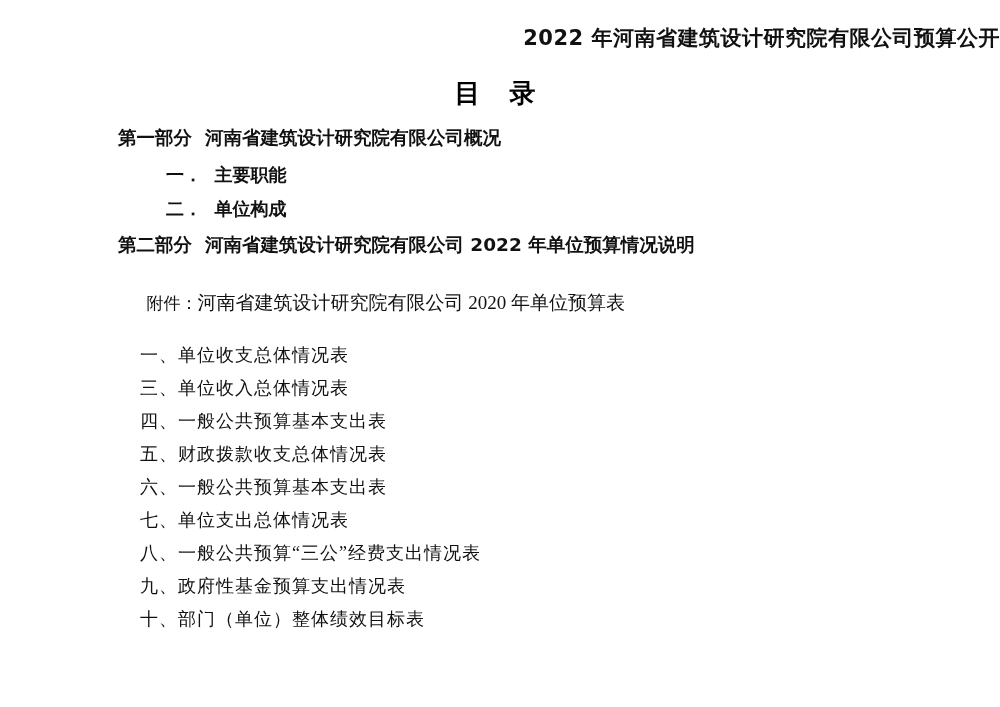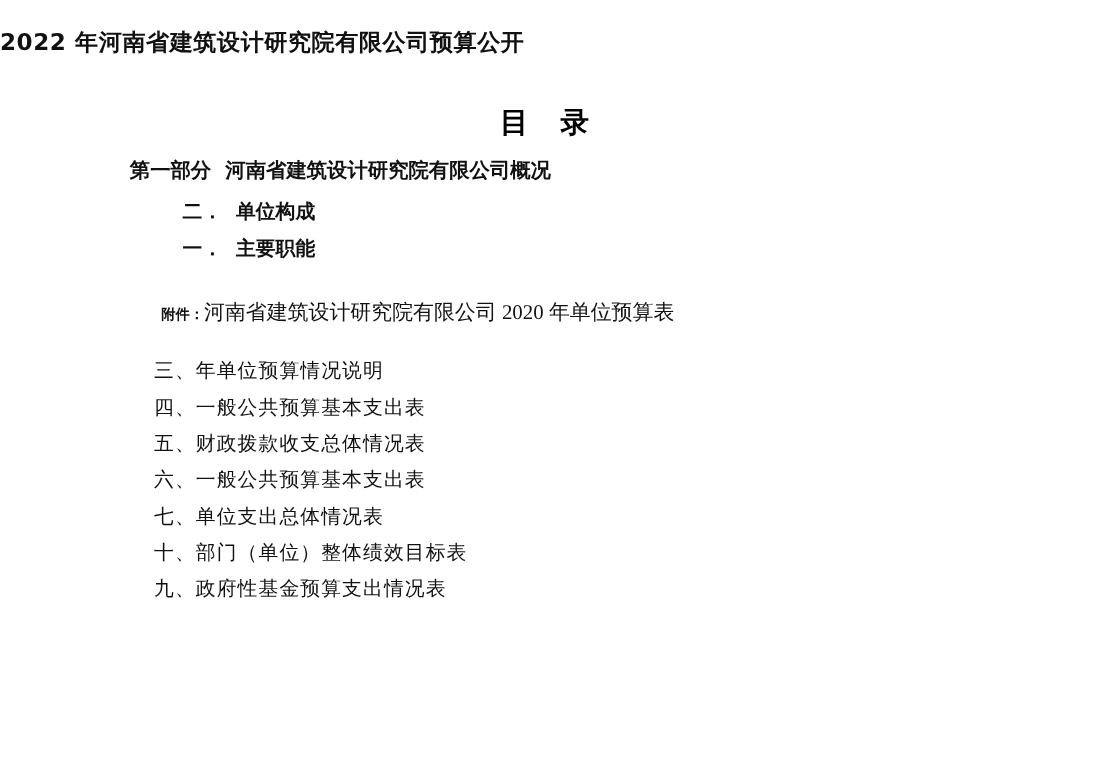--- a/index.html
+++ b/index.html
@@ -15,35 +15,35 @@
     overflow: hidden;
   }
   .page {
     position: relative;
     width: 1000px;
     height: 707px;
     box-sizing: border-box;
     padding: 0;
   }
   .doc-title {
-    text-align: left;
+    text-align: right;
     font-family: "DejaVu Sans", "Liberation Sans", sans-serif;
     font-size: 21px;
     font-weight: 700;
     letter-spacing: 0.5px;
     margin-top: 24px;
     color: #111;
   }
   .toc-heading {
     text-align: center;
     font-family: "DejaVu Sans", "Liberation Sans", sans-serif;
     font-size: 26px;
     font-weight: 700;
     letter-spacing: 10px;
-    margin-top: 42px;
+    margin-top: 24px;
     margin-bottom: 18px;
     color: #000;
   }
   .body-block {
     padding-left: 118px;
     padding-right: 80px;
   }
   .part-line {
     font-family: "DejaVu Sans", "Liberation Sans", sans-serif;
     font-size: 18.5px;
@@ -70,22 +70,22 @@
     font-weight: 400;
     line-height: 1.0;
     margin-top: 20px;
     margin-bottom: 14px;
     color: #111;
     white-space: pre;
     font-family: "Liberation Serif", "DejaVu Serif", serif;
   }
   .attach-line .attach-label {
     font-family: "DejaVu Sans", "Liberation Sans", sans-serif;
-    font-size: 13px;
-    font-weight: 700;
+    font-size: 17px;
+    font-weight: 400;
   }
   .attach-list {
     list-style: none;
     margin: 0;
     padding: 0;
     padding-left: 22px;
   }
   .attach-list li {
     font-family: "Liberation Serif", "DejaVu Serif", serif;
     font-size: 18px;
@@ -103,35 +103,38 @@
 <div class="page">
 
   <div class="doc-title">2022 年河南省建筑设计研究院有限公司预算公开</div>
 
   <div class="toc-heading">目 录</div>
 
   <div class="body-block">
 
     <div class="part-line">第一部分  河南省建筑设计研究院有限公司概况</div>
 
+    <div class="sub-line">一．  主要职能</div>
+
     <div class="sub-line">二．  单位构成</div>
 
-    <div class="sub-line">一．  主要职能</div>
-
+    <div class="part-line">第二部分  河南省建筑设计研究院有限公司 2022 年单位预算情况说明</div>
 
 
     <div class="attach-line">
       <span class="attach-label">附件：</span><span>河南省建筑设计研究院有限公司 2020 年单位预算表</span>
     </div>
 
     <ul class="attach-list">
-      <li>三、年单位预算情况说明</li>
+      <li>一、单位收支总体情况表</li>
+      <li>三、单位收入总体情况表</li>
       <li>四、一般公共预算基本支出表</li>
       <li>五、财政拨款收支总体情况表</li>
       <li>六、一般公共预算基本支出表</li>
       <li>七、单位支出总体情况表</li>
+      <li>八、一般公共预算“三公”经费支出情况表</li>
+      <li>九、政府性基金预算支出情况表</li>
       <li>十、部门（单位）整体绩效目标表</li>
-      <li>九、政府性基金预算支出情况表</li>
 
     </ul>
 
   </div>
 </div>
 
 </body></html>

